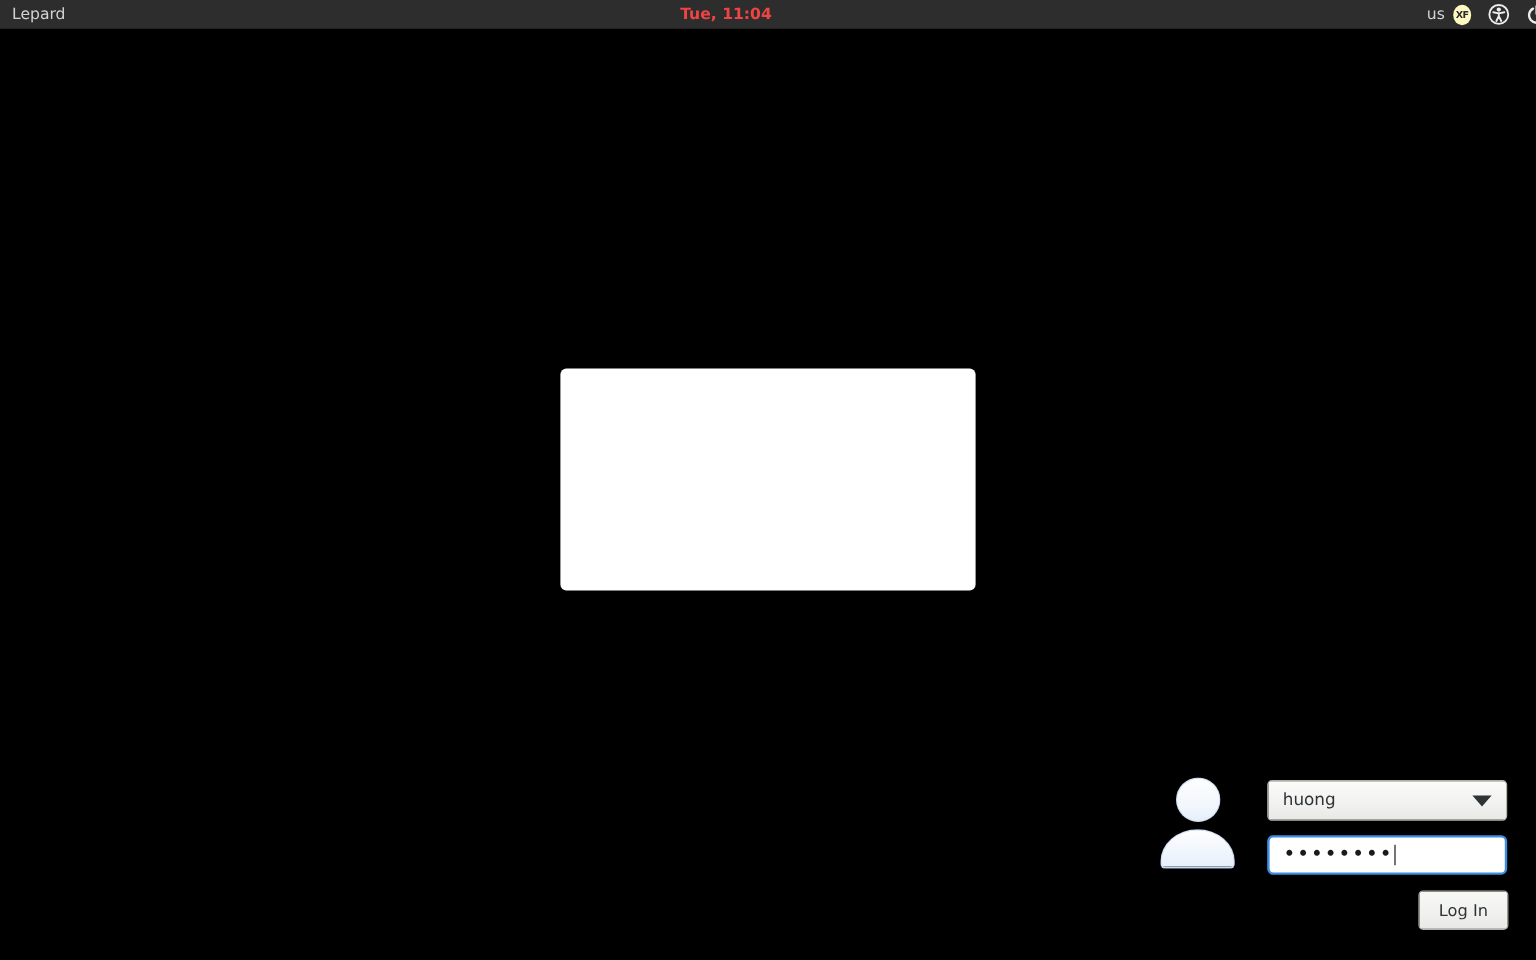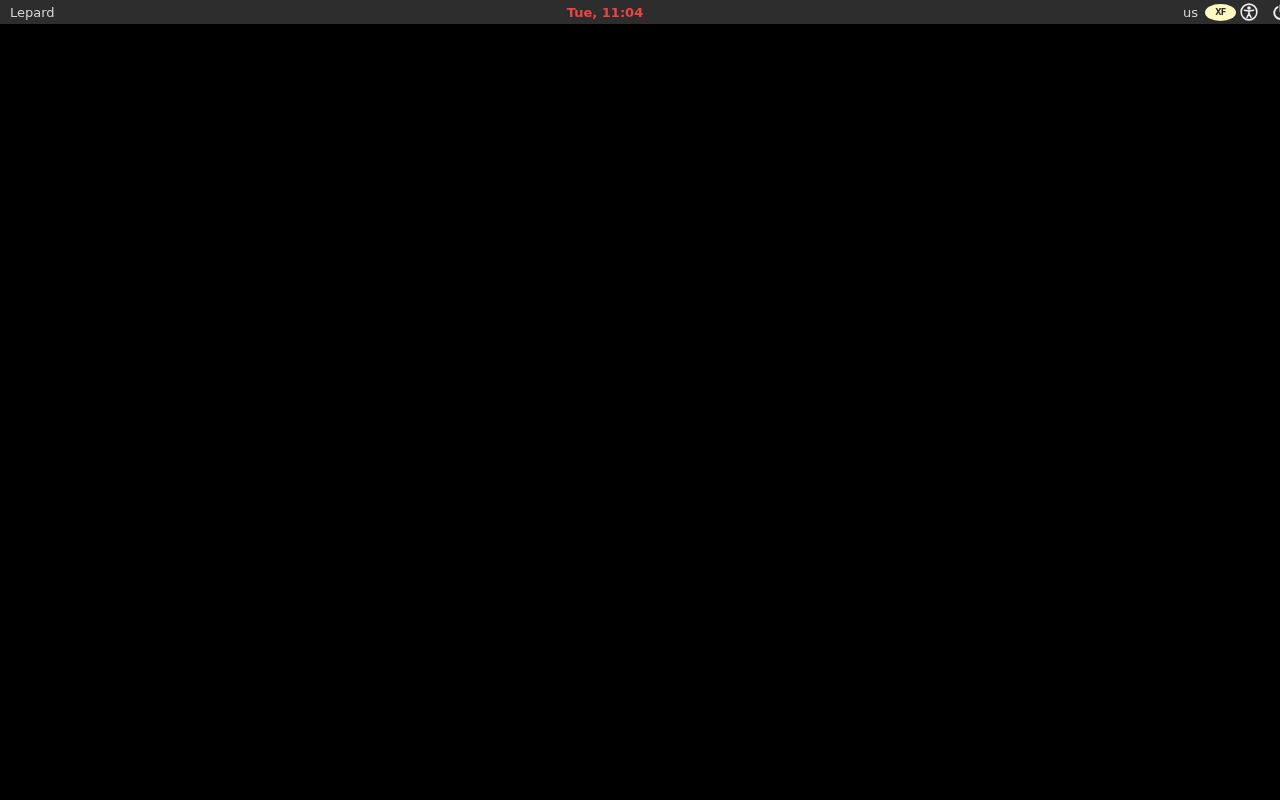--- a/index.html
+++ b/index.html
@@ -33,24 +33,24 @@
     color: #ef4444; font-size: 13px; font-weight: bold;
   }
   .tb-right {
     position: absolute; right: 8px; top: 0; height: 24px;
     display: flex; align-items: center;
   }
   .kb-layout {
     color: #d3d3d3; font-size: 13px; margin-right: 7px;
   }
   .badge-circle {
-    width: 31px; height: 17px; border-radius: 50%;
+    width: 15px; height: 17px; border-radius: 50%;
     background: #fef9c3;
     display: flex; align-items: center; justify-content: center;
-    margin-right: 4px;
+    margin-right: 14px;
   }
   .badge-circle span {
     font-size: 8px; font-weight: bold; color: #2d2d2d; letter-spacing: -0.5px;
   }
   .tb-icon { display: flex; align-items: center; justify-content: center; }
   .tb-icon + .tb-icon { margin-left: 14px; }
 
   
   .dialog {
     position: absolute; left: 467px; top: 307px;
@@ -157,14 +157,32 @@
       </span>
       <span class="tb-icon">
         <svg width="17" height="17" viewBox="0 0 16 16">
           <path d="M8 1.2 L8 7" stroke="#ededec" stroke-width="1.8" fill="none" stroke-linecap="round"></path>
           <path d="M5.2 3.0 A5.9 5.9 0 1 0 10.8 3.0" stroke="#ededec" stroke-width="1.8" fill="none" stroke-linecap="round"></path>
         </svg>
       </span>
     </div>
   </div>
 
+  <div class="dialog">
+    <div class="avatar">
+      <div class="av-head"></div>
+      <div class="av-body"></div>
+    </div>
+
+    <div class="user-select">
+      <span class="uname">huong</span>
+      <span class="chev"></span>
+    </div>
+
+    <div class="pw-field">
+      <span class="pw-dots">••••••••</span>
+      <span class="caret"></span>
+    </div>
+
+    <button class="login-btn">Log In</button>
+  </div>
 
 </div>
 
 </body></html>

